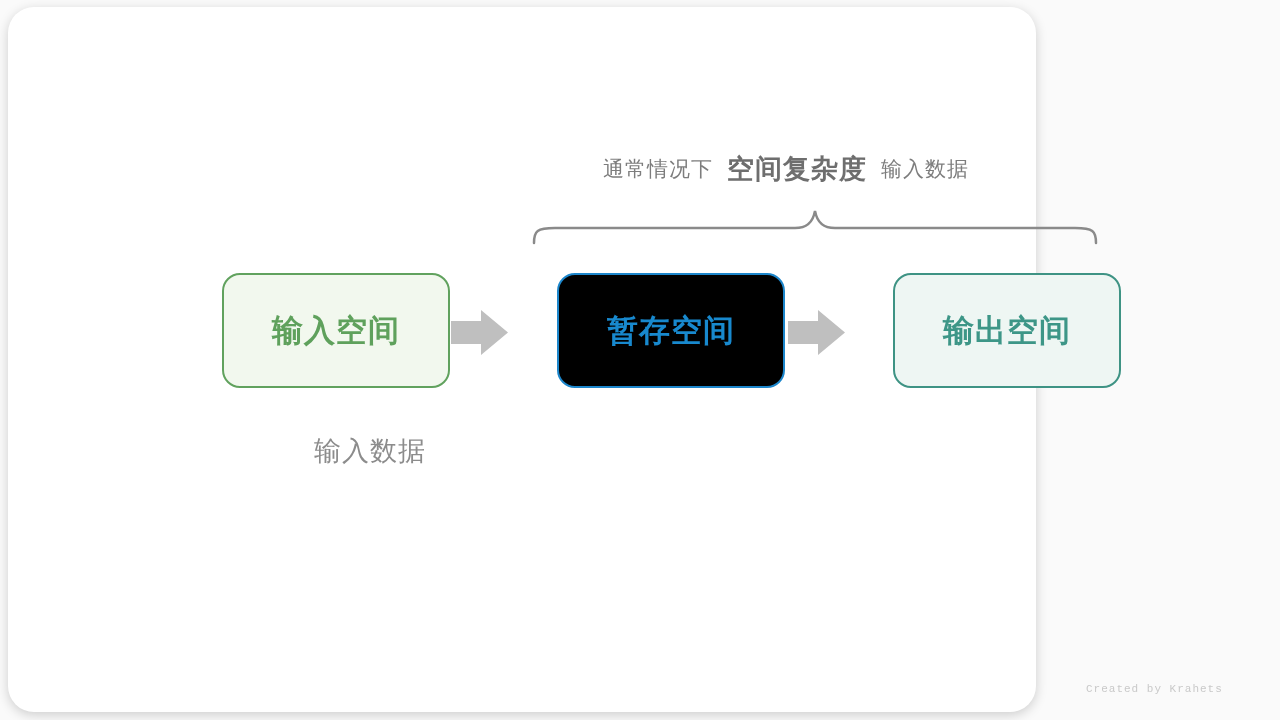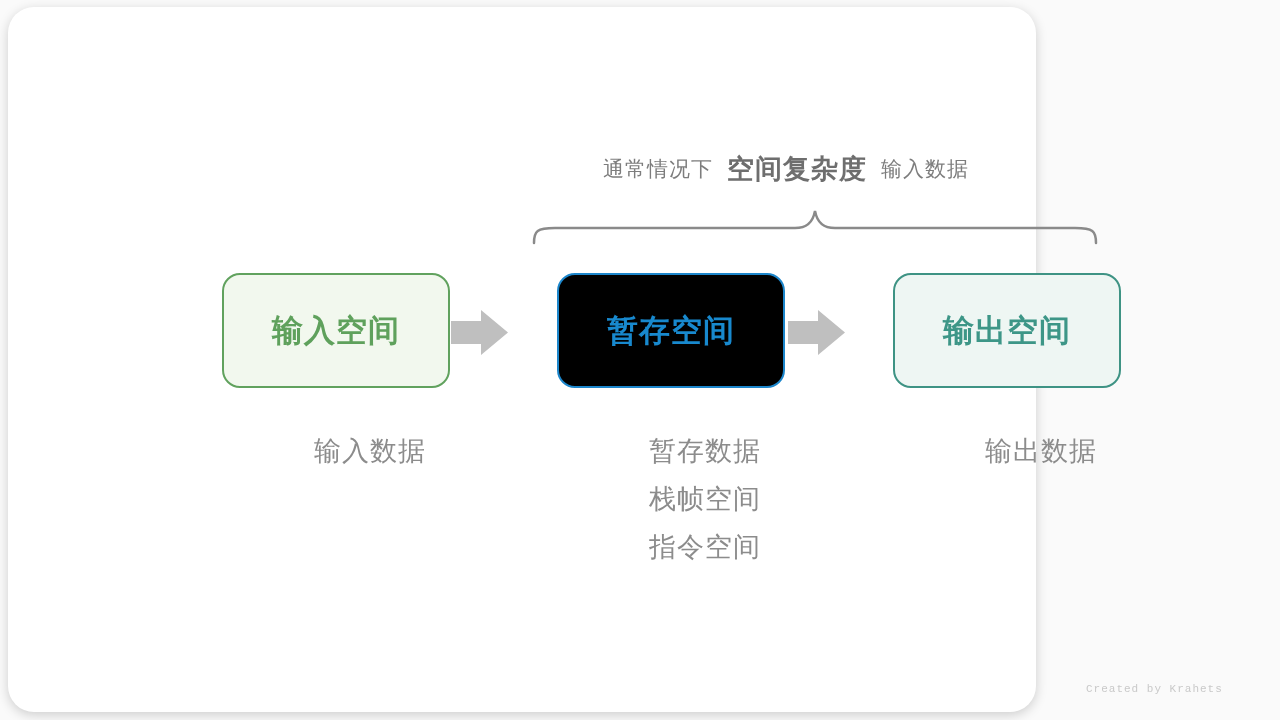--- a/index.html
+++ b/index.html
@@ -141,26 +141,18 @@
     </svg>
 
     <div class="box box-output">
       <span>输出空间</span>
     </div>
 
     <div class="note note-input">
       <div>输入数据</div>
     </div>
 
-    <div class="note note-temp">
-      <div>暂存数据</div>
-      <div>栈帧空间</div>
-      <div>指令空间</div>
-    </div>
 
-    <div class="note note-output">
-      <div>输出数据</div>
-    </div>
 
     <div class="credit">Created by Krahets</div>
 
   </div>
 </div>
 
 </body></html>

